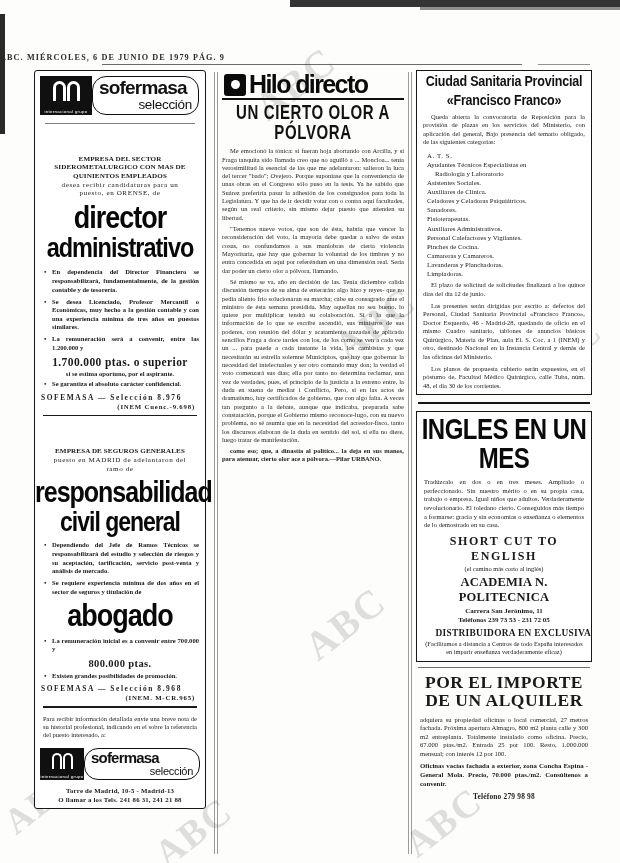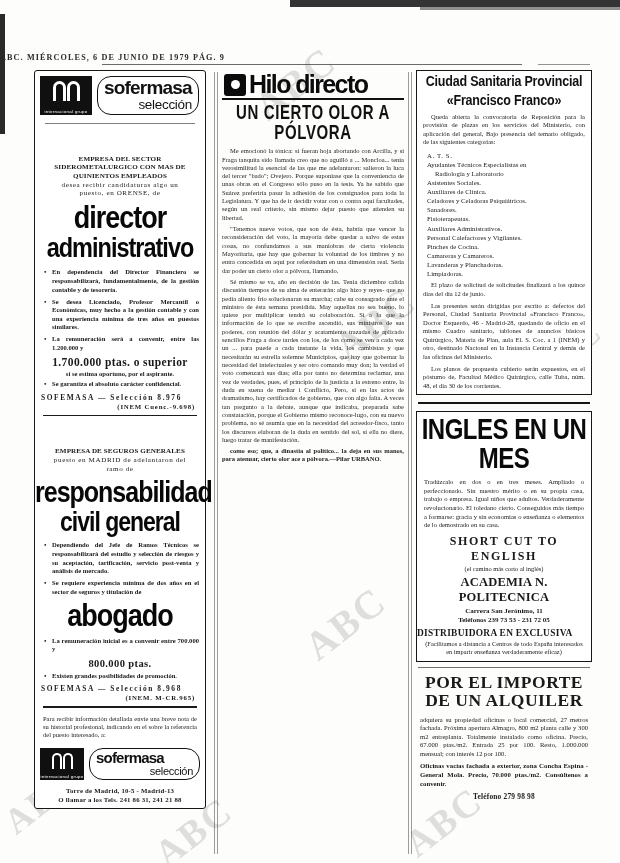--- a/index.html
+++ b/index.html
@@ -65,21 +65,21 @@
   .vr1{left:214px;height:782px;}
   .vr2{left:217px;height:782px;}
   .vr3{left:408px;height:782px;}
   .vr4{left:411px;height:782px;}
 
   
   .adbox{border:1.6px solid #171717;background:#fff;box-sizing:border-box;}
   .adbox.rounded{border-radius:3px;}
 
   
-  .logo-row{display:flex;align-items:stretch;padding:5px 6px 4px 5px;gap:5px;}
+  .logo-row{display:flex;align-items:stretch;padding:5px 6px 4px 5px;}
   .logo-mark{
     width:52px;background:#101010;color:#fff;
     display:flex;flex-direction:column;align-items:center;justify-content:flex-end;
     padding-bottom:2px;position:relative;
   }
   .logo-arches{position:absolute;top:5px;left:0;right:0;height:22px;display:flex;justify-content:center;gap:1px;}
   .arch{width:13px;height:20px;border:3px solid #fff;border-bottom:none;border-radius:7px 7px 0 0;box-sizing:border-box;}
   .logo-mini{font-size:4.4px;letter-spacing:.3px;font-family:"Liberation Sans",sans-serif;position:relative;top:1px;}
   .logo-words{
     flex:1;border:1.4px solid #111;border-radius:14px;
@@ -193,21 +193,21 @@
   .shortcut{
     text-align:center;font-weight:bold;font-size:12px;letter-spacing:1.6px;
     margin:4px 0 1px;font-family:"Liberation Serif",serif;
   }
   .shortcut-sub{text-align:center;font-size:6.4px;margin-bottom:3px;}
   .academia{
     text-align:center;font-weight:bold;font-size:12.5px;letter-spacing:.2px;
     font-family:"Liberation Serif",serif;margin-bottom:2px;
   }
   .acad-addr{text-align:center;font-size:7px;font-weight:bold;line-height:1.3;}
-  .distrib{text-align:left;font-weight:bold;font-size:9.4px;letter-spacing:.3px;margin:3px 0 2px;}
+  .distrib{text-align:right;font-weight:bold;font-size:9.4px;letter-spacing:.3px;margin:3px 0 2px;}
   .distrib-note{text-align:center;font-size:6.4px;line-height:1.3;padding:0 6px 4px;}
 
   .alq-title{
     text-align:center;font-size:17.5px;font-weight:bold;line-height:1.06;
     letter-spacing:.5px;font-family:"Liberation Serif",serif;margin:4px 0 6px;
   }
   .alq-body{font-size:6.6px;line-height:1.3;text-align:justify;padding:0 4px;margin-bottom:4px;}
   .alq-body2{font-size:6.8px;line-height:1.3;text-align:justify;padding:0 4px;font-weight:bold;margin-bottom:3px;}
   .alq-tel{text-align:center;font-size:7.4px;font-weight:bold;letter-spacing:.2px;}
 
@@ -263,21 +263,21 @@
           <div class="logo-words">
             <div class="logo-sofer">sofermasa</div>
             <div class="logo-sel">selección</div>
           </div>
         </div>
         <div class="hdr-rule"></div>
         <div class="ad-intro">
           <div>EMPRESA DEL SECTOR</div>
           <div>SIDEROMETALURGICO CON MAS DE</div>
           <div>QUINIENTOS EMPLEADOS</div>
-          <div class="light">desea recibir candidaturas algo un</div>
+          <div class="light">desea recibir candidaturas para un</div>
           <div class="light">puesto, en ORENSE, de</div>
         </div>
         <div class="giant s1">director</div>
         <div class="giant s2">administrativo</div>
         <ul class="bullets">
           <li>En dependencia del Director Financiero se responsabilizará, fundamentalmente, de la gestión contable y de tesorería.</li>
           <li>Se desea Licenciado, Profesor Mercantil o Económicas, muy hecho a la gestión contable y con una experiencia mínima de tres años en puestos similares.</li>
           <li>La remuneración será a convenir, entre las 1.200.000 y</li>
         </ul>
         <div class="salary">1.700.000 ptas. o superior</div>

